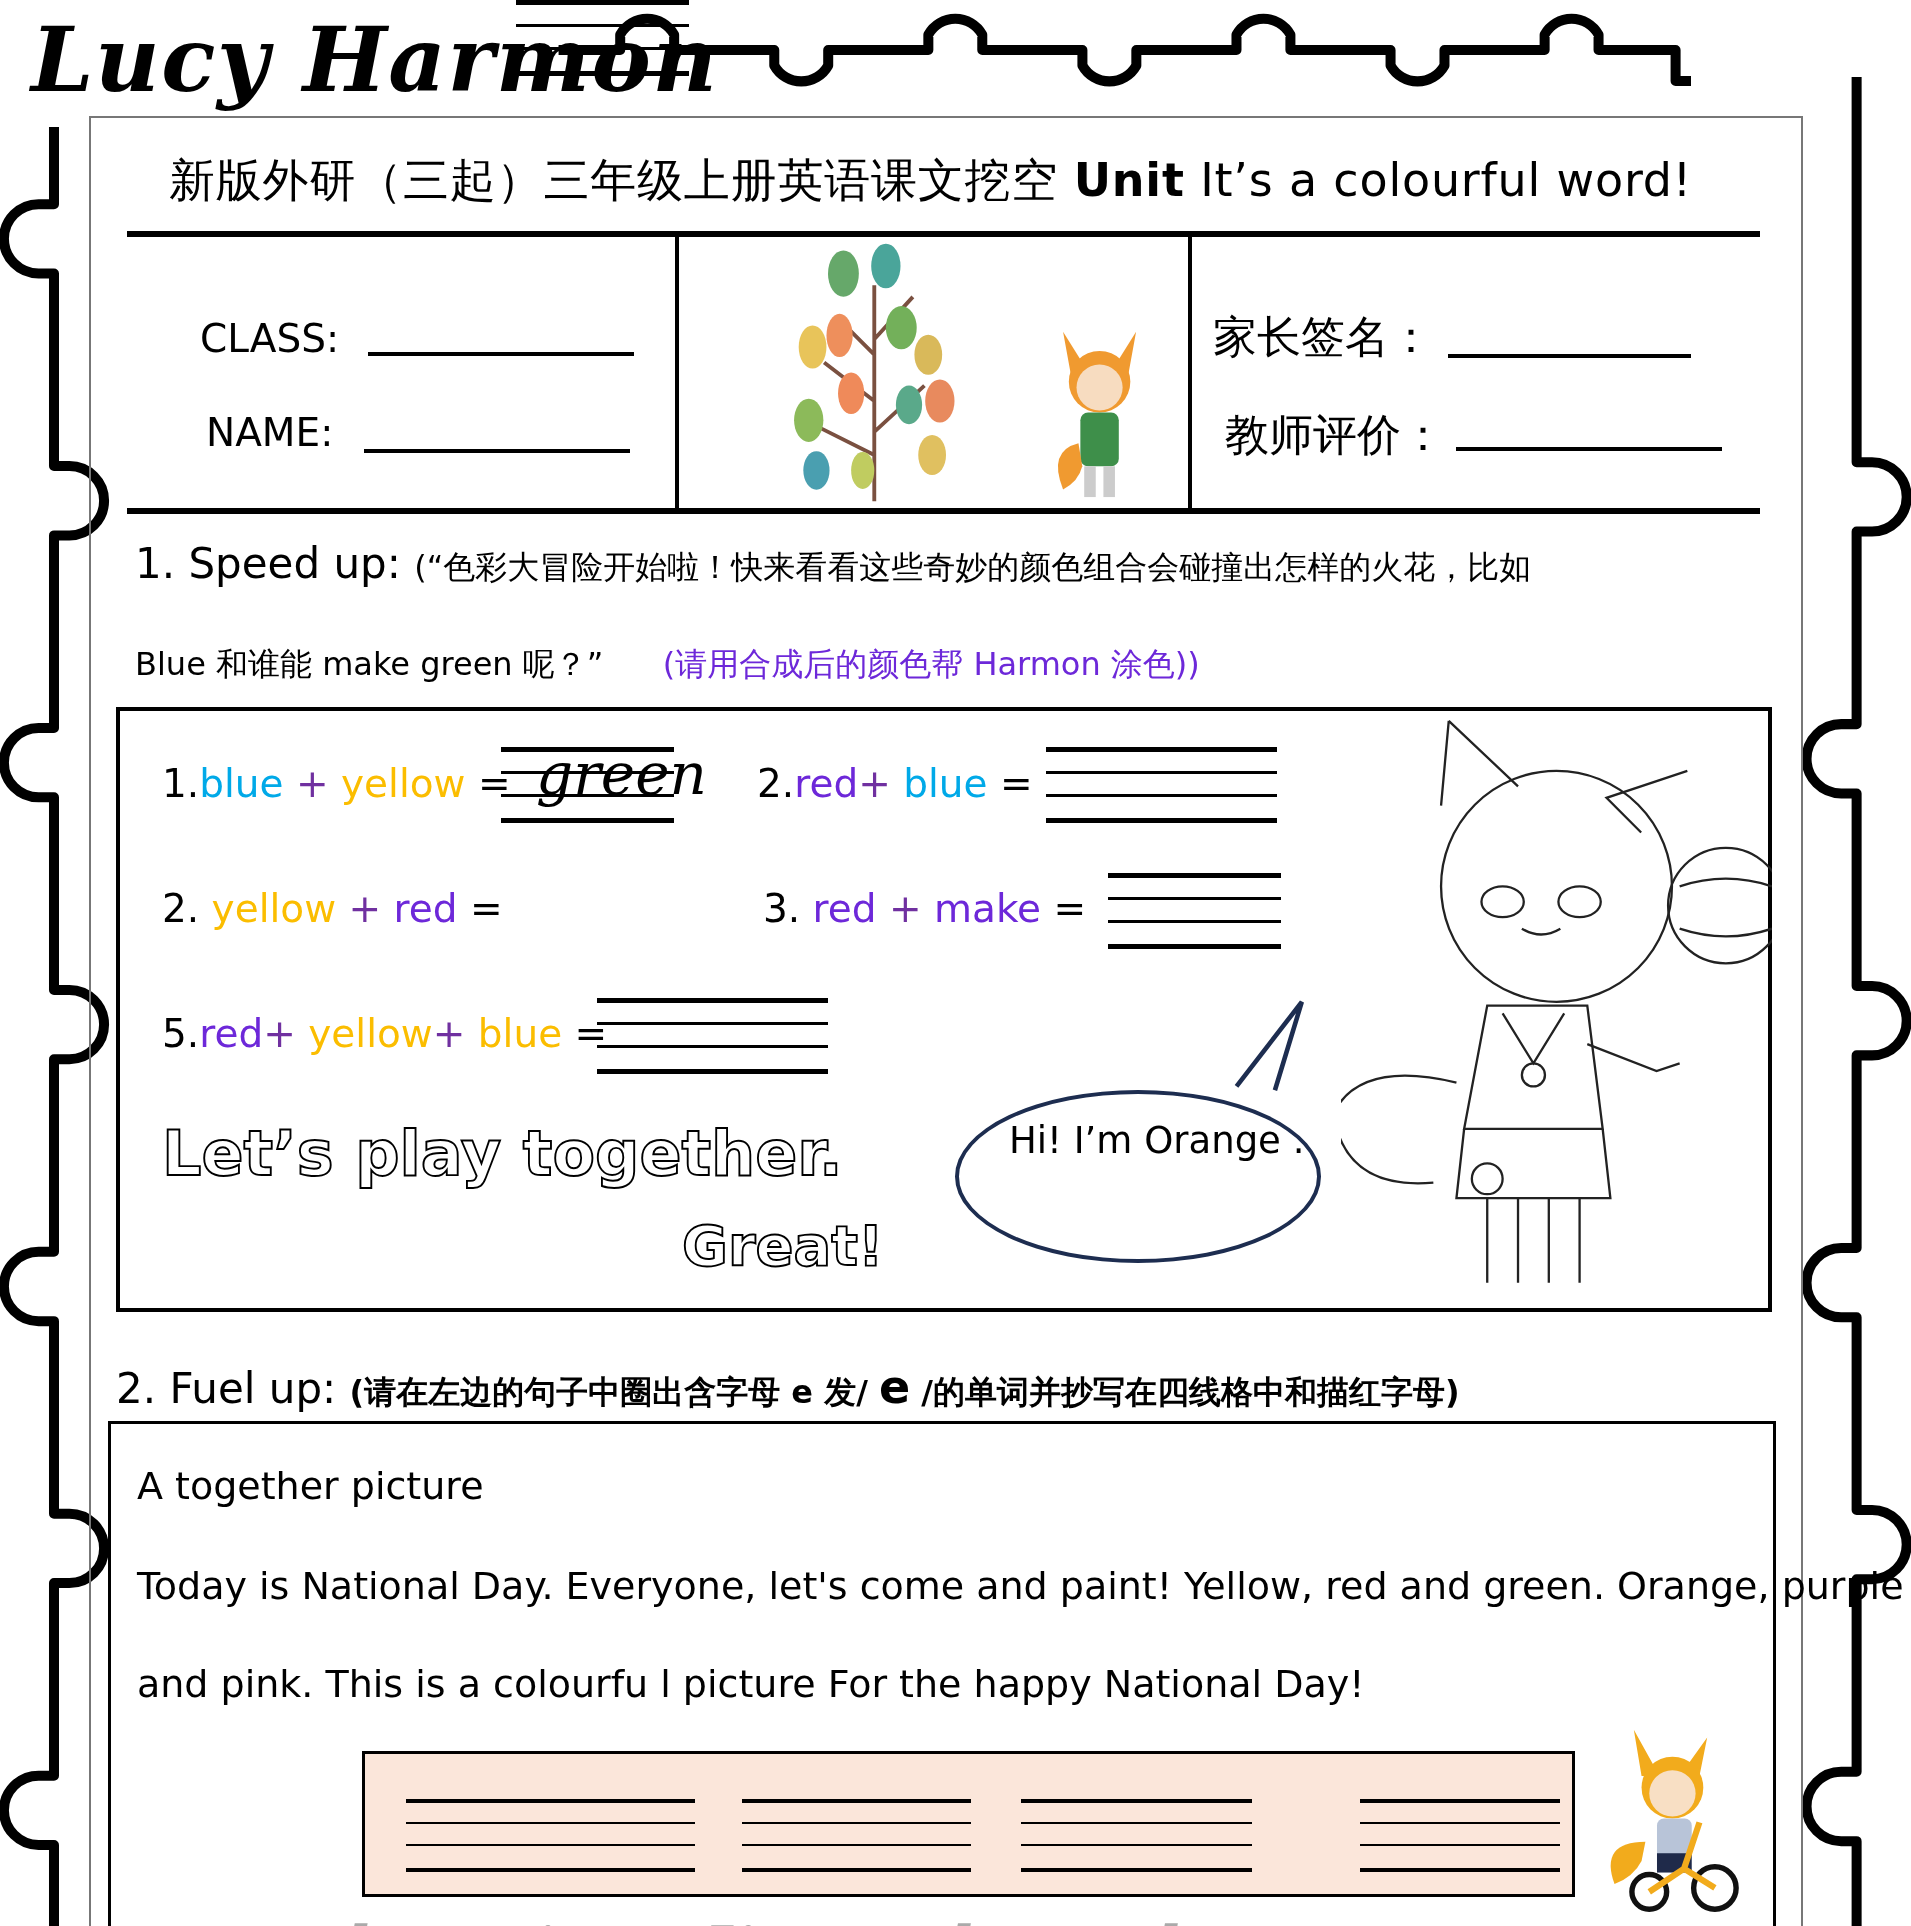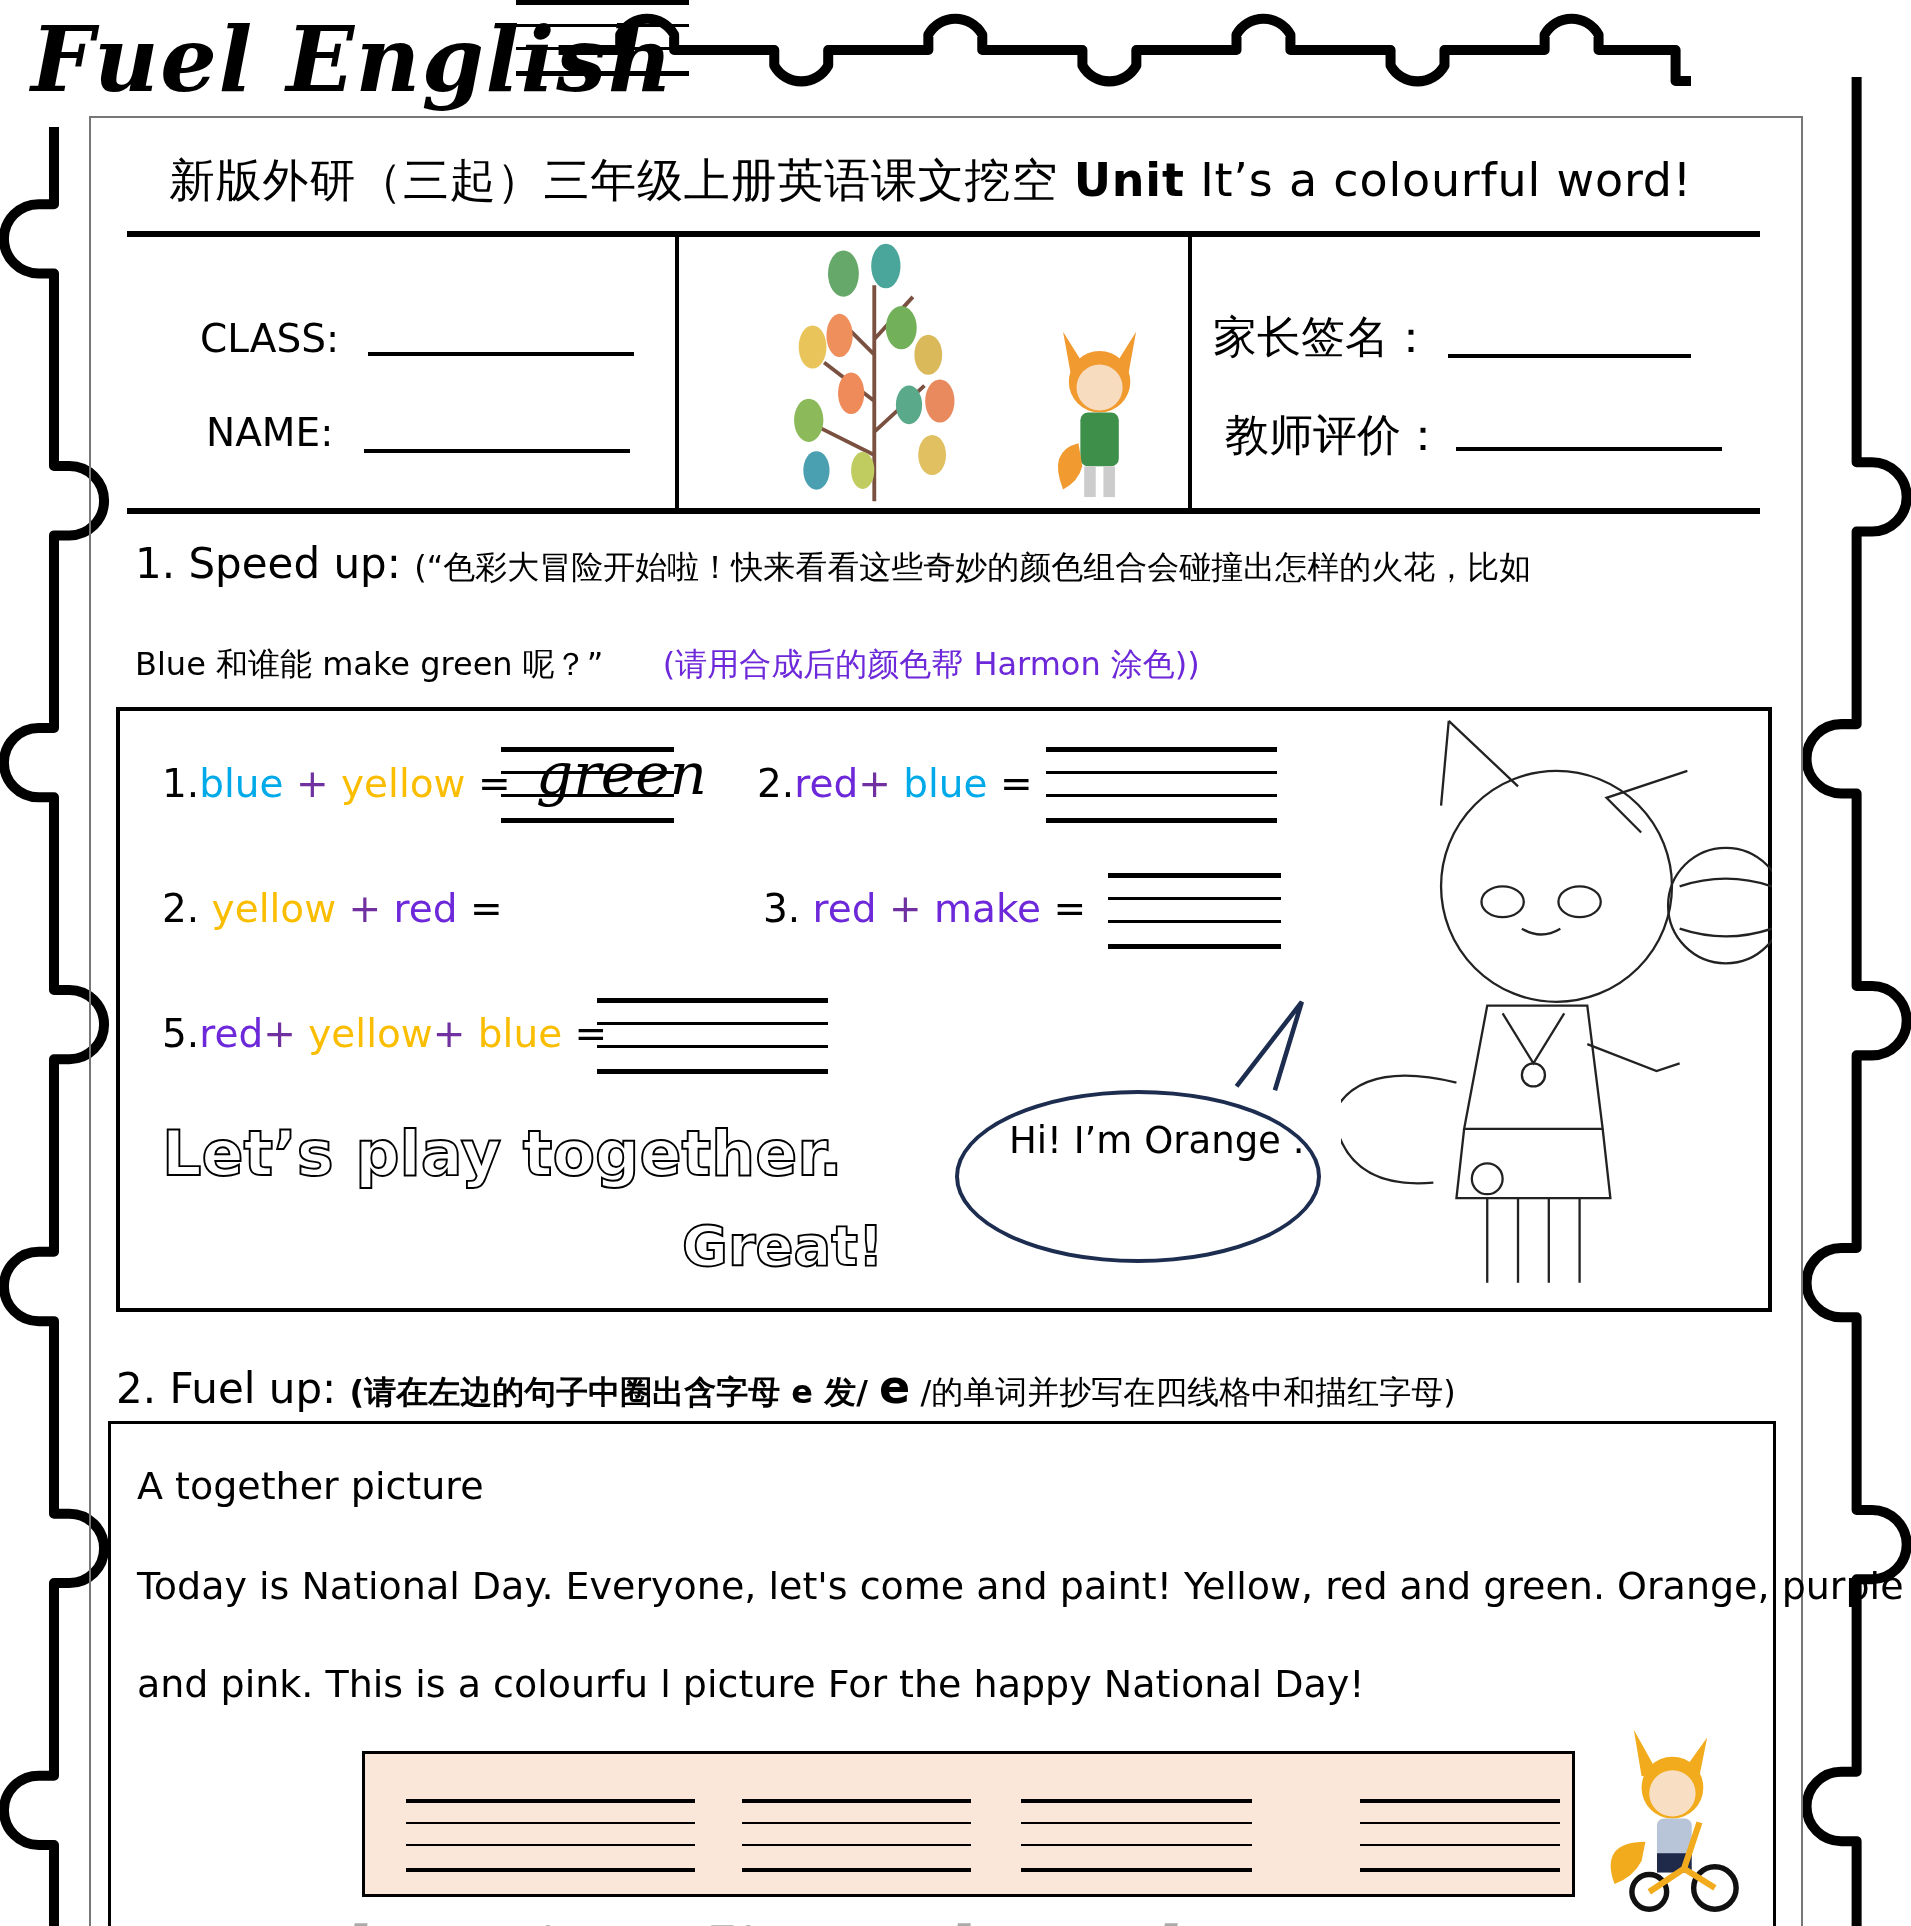--- a/index.html
+++ b/index.html
@@ -33,21 +33,21 @@
     <path d="M1450 130 h160 v-40 a80 80 0 0 1 140 0 v40 h260 v40 a80 80 0 0 0 140 0 v-40 h260 v-40 a80 80 0 0 1 140 0 v40 h260 v40 a80 80 0 0 0 140 0 v-40 h260 v-40 a80 80 0 0 1 140 0 v40 h260 v40 a80 80 0 0 0 140 0 v-40 h260 v-40 a80 80 0 0 1 140 0 v40 h200 v80 h40"></path>
 
     <path d="M4820 200 v1000 h40 a90 90 0 0 1 0 180 h-40 v500 h-40 a90 90 0 0 0 0 180 h40 v500 h40 a90 90 0 0 1 0 180 h-40 v500 h-40 a90 90 0 0 0 0 180 h40 v500 h40 a90 90 0 0 1 0 180 h-40 v500 h-40 a90 90 0 0 0 0 180 h40 v480 h40 a90 90 0 0 1 0 180 h-40 v350"></path>
 
     <path d="M140 330 v200 h-40 a90 90 0 0 0 0 180 h40 v500 h40 a90 90 0 0 1 0 180 h-40 v500 h-40 a90 90 0 0 0 0 180 h40 v500 h40 a90 90 0 0 1 0 180 h-40 v500 h-40 a90 90 0 0 0 0 180 h40 v500 h40 a90 90 0 0 1 0 180 h-40 v500 h-40 a90 90 0 0 0 0 180 h40 v300 h40 a90 90 0 0 1 0 180 h-40 v200"></path>
 
     <path d="M140 6720 h300 v40 a80 80 0 0 0 140 0 v-40 h260 v-40 a80 80 0 0 1 140 0 v40 h260 v40 a80 80 0 0 0 140 0 v-40 h260 v-40 a80 80 0 0 1 140 0 v40 h260 v40 a80 80 0 0 0 140 0 v-40 h260 v-40 a80 80 0 0 1 140 0 v40 h260 v40 a80 80 0 0 0 140 0 v-40 h200"></path>
   </g>
 </svg>
 
-<div class="abs brand" style="left:31px;top:15.4px">Fuel English</div>
+<div class="abs brand" style="left:31px;top:15.4px">Lucy Harmon</div>
 
 <div class="abs outer-frame"></div>
 
 <div class="abs title">
   <span>新版外研（三起）三年级上册英语课文挖空</span>
   <span class="en" style="font-weight:bold">Unit</span><span class="en"> It’s a colourful word!</span>
 </div>
 <div class="abs hline" style="left:127px;top:231px;width:1633px;height:6.2px"></div>
 <div class="abs hline" style="left:127px;top:508px;width:1633px;height:6.2px"></div>
 <div class="abs hline" style="left:675px;top:235px;width:3.9px;height:275px"></div>
@@ -179,21 +179,21 @@
     <path d="M320 1100 L300 1280 L700 1280 L680 1100"></path>
     <circle cx="380" cy="1230" r="40"></circle>
     <path d="M380 1280 L380 1500 M460 1280 L460 1500 M540 1280 L540 1500 M620 1280 L620 1500"></path>
     <path d="M300 980 q-250 -60 -320 80 q30 200 260 180"></path>
     <path d="M640 880 L820 950 L880 930"></path>
   </g>
 </svg>
 
 <div class="abs sec-head" style="left:116px;top:1360px">
   <span>2. Fuel up:</span>
-  <span class="note" style="font-weight:bold">(请在左边的句子中圈出含字母 e  发/ </span><span style="font-size:46px;font-weight:bold">e</span><span class="note" style="font-weight:normal"> /的单词并抄写在四线格中和描红字母)</span>
+  <span class="note" style="font-weight:bold">(请在左边的句子中圈出含字母 e  发/ </span><span style="font-size:46px;font-weight:bold">e</span><span class="note" style="font-weight:bold"> /的单词并抄写在四线格中和描红字母)</span>
 </div>
 <div class="abs box" style="left:108px;top:1421px;width:1668px;height:647px;border-width:3.1px"></div>
 
 <div class="abs passage" style="left:137px;top:1464px">A together picture</div>
 <div class="abs passage" style="left:137px;top:1564px">Today is National Day. Everyone, let's come and paint! Yellow, red and green. Orange, purple</div>
 <div class="abs passage" style="left:137px;top:1662px">and pink. This is a colourfu l picture For the happy National Day!</div>
 
 <div class="abs" style="left:362px;top:1751px;width:1213px;height:146px;background:#fbe6da;border:3.9px solid #000;box-sizing:border-box"></div>
 <div class="four-line" style="left:406px;top:1799px;width:289px;height:77px">
   <i style="top:0;height:3.9px"></i>

